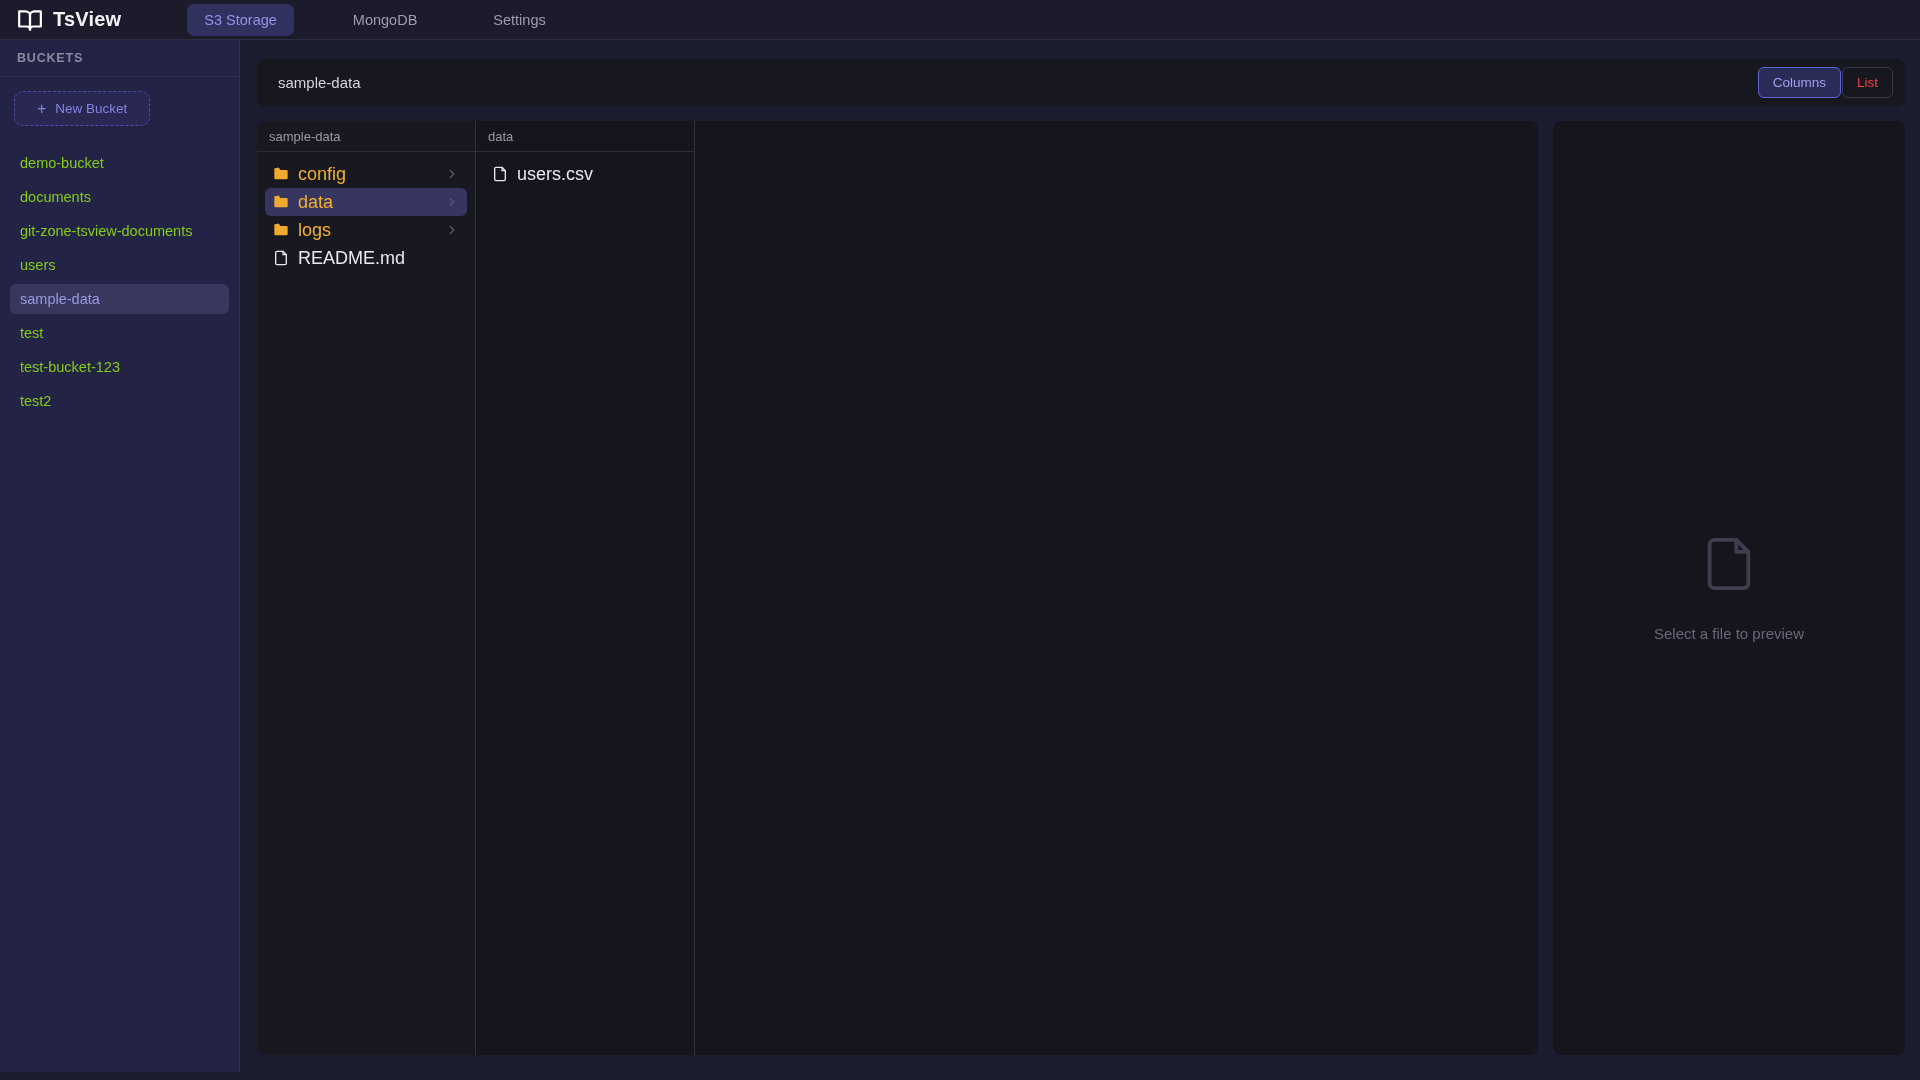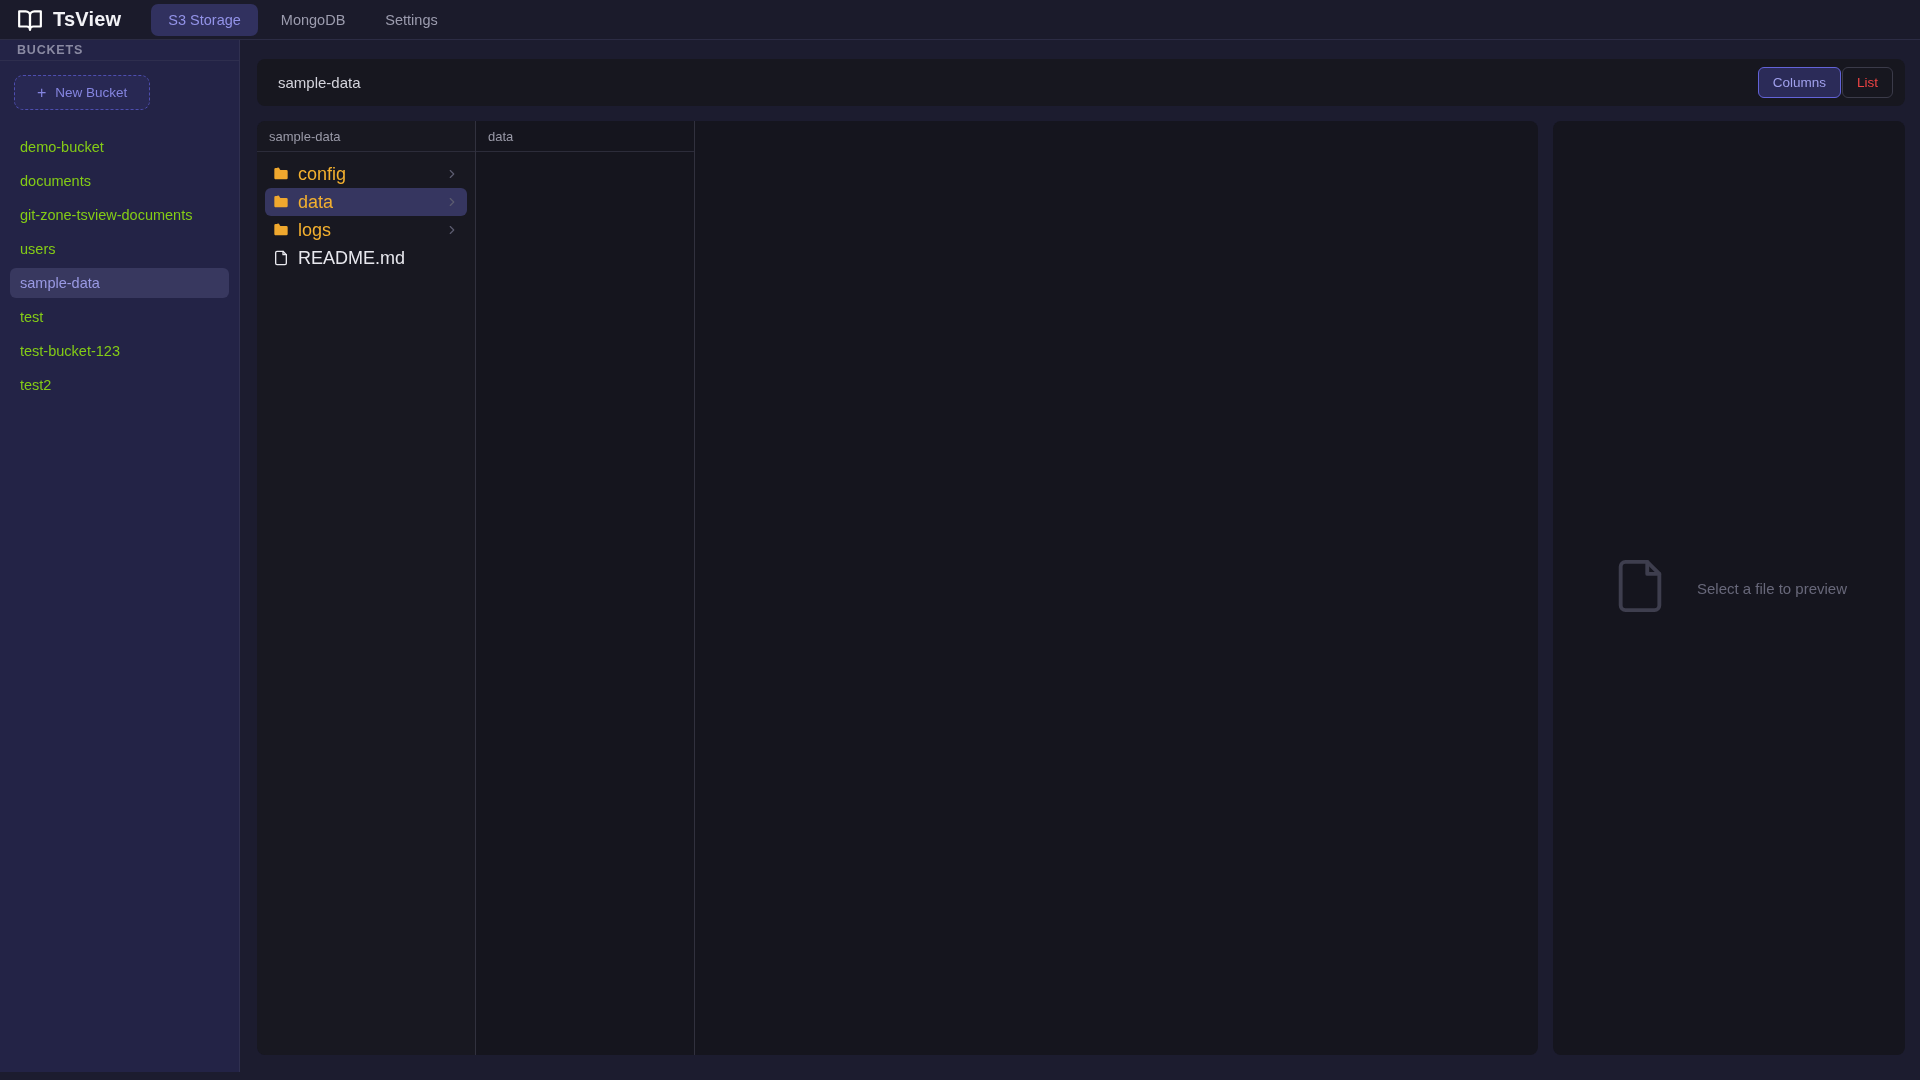--- a/index.html
+++ b/index.html
@@ -23,37 +23,38 @@
   .logo svg { display: block; }
   .app-title { font-size: 20px; font-weight: bold; color: #f2f2f6; letter-spacing: 0.2px; }
   .nav-tabs { display: flex; align-items: center; gap: 6px; margin-left: 30px; }
   .nav-tab {
     padding: 8px 17px;
     font-size: 14.5px;
     color: #9c9cae;
     border-radius: 7px;
     cursor: pointer;
     white-space: nowrap;
+    margin-left: 36px;
   }
   .nav-tab.active { background: #31315f; color: #9393e8; }
 
   
   .app-body { display: flex; height: 1032px; }
 
   
   .sidebar {
     width: 240px;
     flex: 0 0 240px;
     background: #232346;
     border-right: 1px solid #303050;
     display: flex;
     flex-direction: column;
   }
   .sidebar-section-title {
-    padding: 3px 17px;
+    padding: 11px 17px;
     font-size: 12.5px;
     font-weight: bold;
     letter-spacing: 0.8px;
     color: #8a8aa2;
     border-bottom: 1px solid #2e2e4e;
   }
   .new-bucket-wrap { padding: 14px 14px 12px 14px; }
   .new-bucket-btn {
     display: inline-flex;
     align-items: center;
@@ -163,21 +164,21 @@
   .entry .chev { margin-left: auto; color: #5c5c70; display: flex; }
   .entry svg { flex: 0 0 auto; display: block; }
 
   
   .preview-card {
     width: 352px;
     flex: 0 0 352px;
     background: #15151e;
     border-radius: 8px;
     display: flex;
-    flex-direction: row;
+    flex-direction: column;
     align-items: center;
     justify-content: center;
     gap: 28px;
   }
   .preview-placeholder-text { font-size: 15px; color: #68687a; }
 </style>
 </head>
 <body>
 
 <div class="navbar">
@@ -287,20 +288,33 @@
                 </svg>
               </span>
               <span>README.md</span>
             </div>
 
           </div>
         </div>
 
         <div class="miller-col">
           <div class="miller-col-header">data</div>
+          <div class="miller-col-body">
+
+            <div class="entry file">
+              <span>
+                <svg width="16" height="16" viewBox="0 0 24 24" fill="none" stroke="#e8e8ee" stroke-width="2" stroke-linejoin="round" stroke-linecap="round">
+                  <path d="M15 2H6a2 2 0 0 0-2 2v16a2 2 0 0 0 2 2h12a2 2 0 0 0 2-2V7Z"></path>
+                  <path d="M15 2v5h5"></path>
+                </svg>
+              </span>
+              <span>users.csv</span>
+            </div>
+
+          </div>
         </div>
 
       </div>
 
       <div class="preview-card">
         <span>
           <svg width="58" height="58" viewBox="0 0 24 24" fill="none" stroke="#3e3e4e" stroke-width="1.6" stroke-linejoin="round" stroke-linecap="round">
             <path d="M15 2H6a2 2 0 0 0-2 2v16a2 2 0 0 0 2 2h12a2 2 0 0 0 2-2V7Z"></path>
             <path d="M15 2v5h5"></path>
           </svg>

